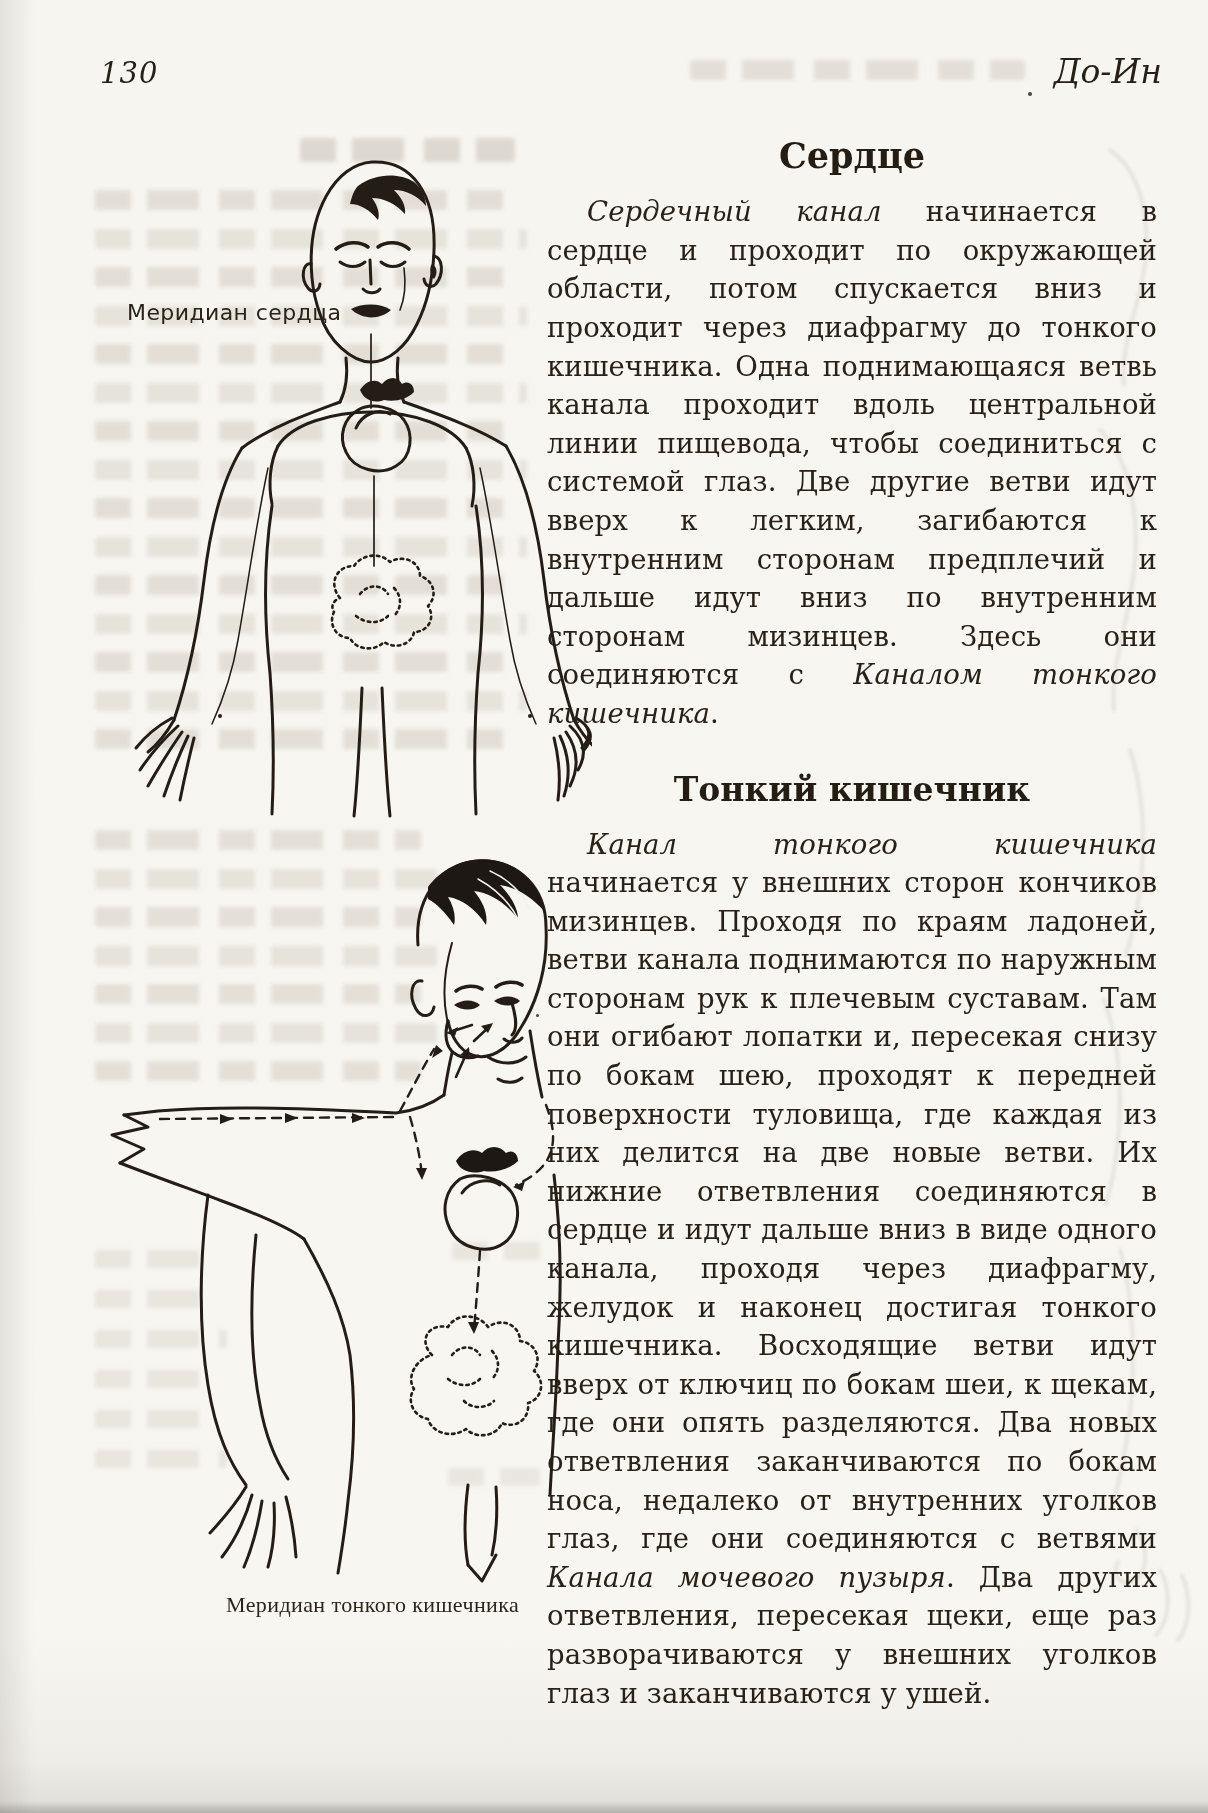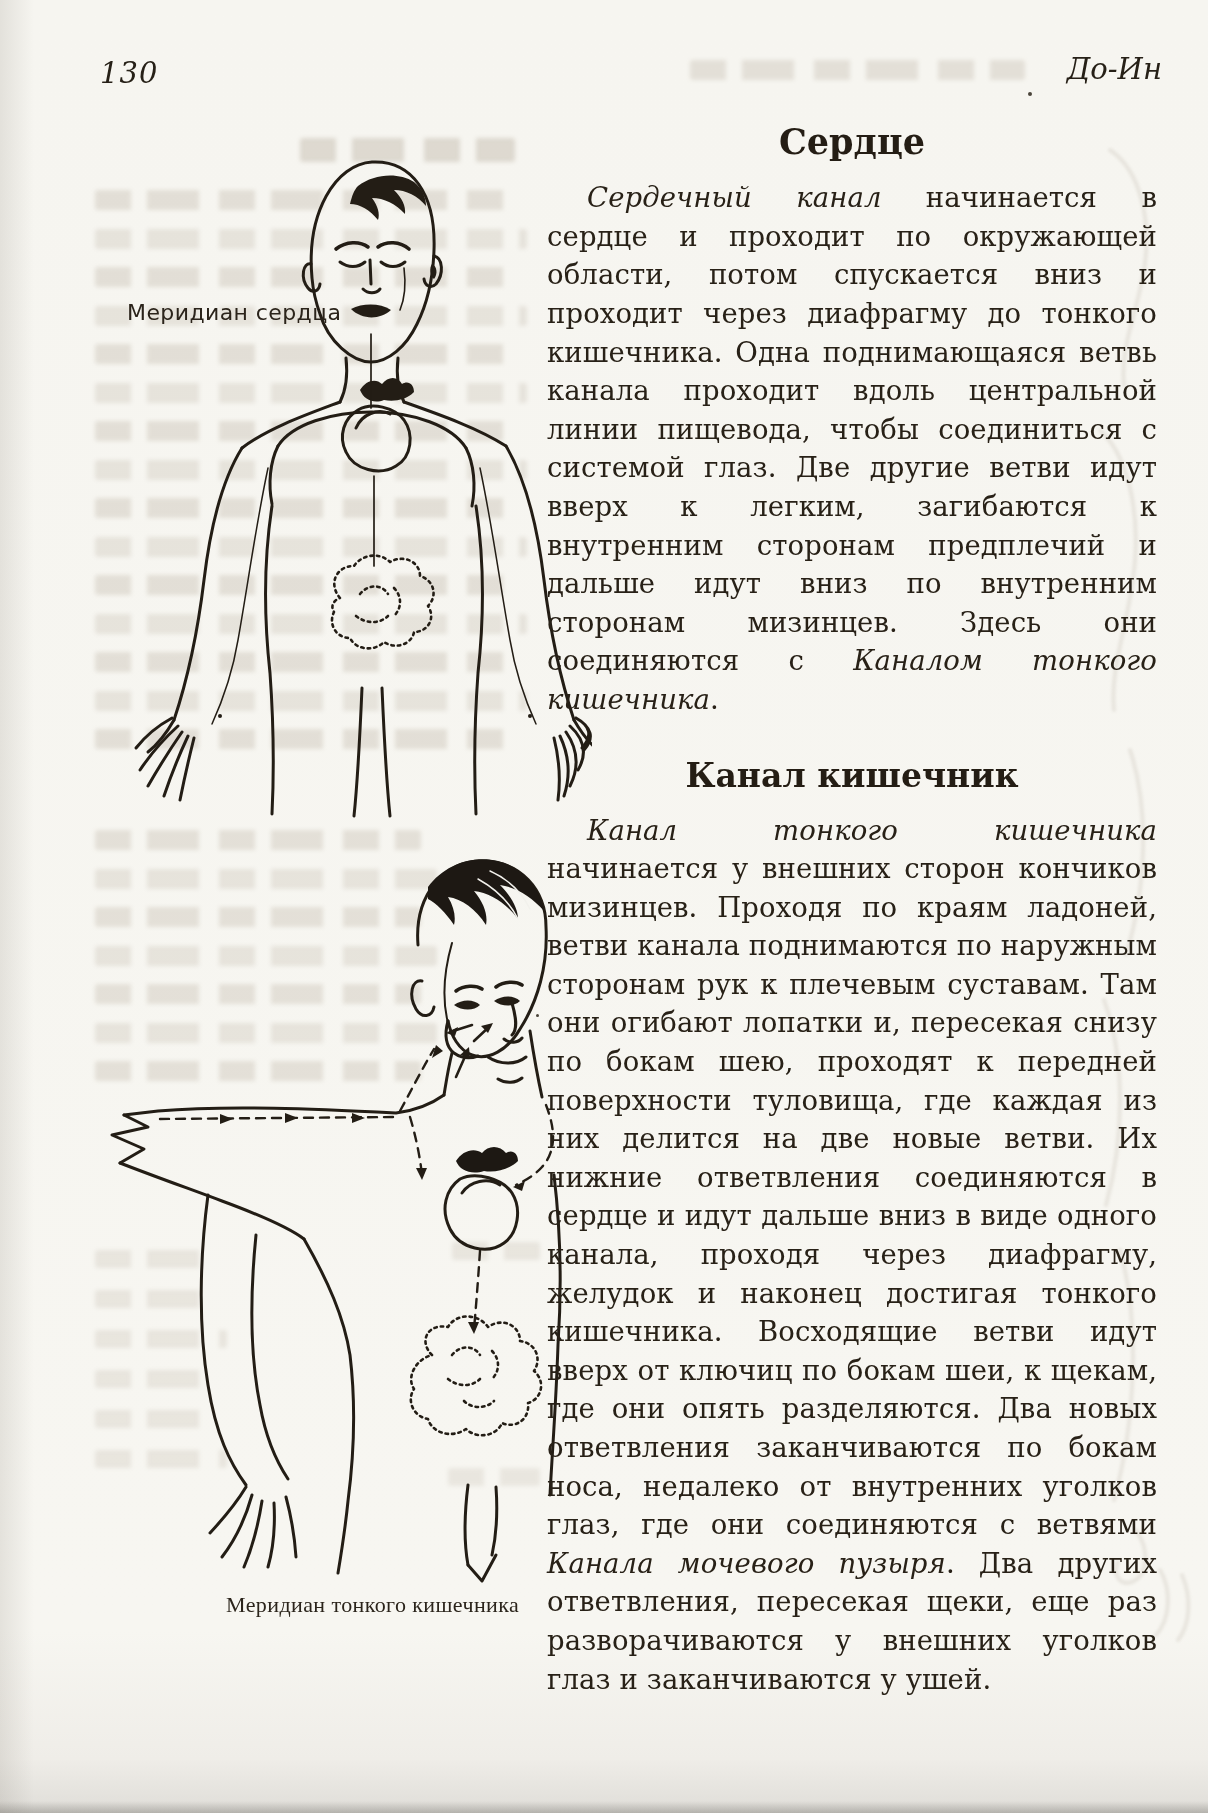--- a/index.html
+++ b/index.html
@@ -7,23 +7,23 @@
     position:relative;width:1208px;height:1813px;overflow:hidden;
     background:linear-gradient(180deg,#f6f5f0 0%,#f7f6f1 90%,#efede8 97%,#dfddd8 100%);
     font-family:"DejaVu Serif", serif;color:#262017;
   }
   .page::before{content:"";position:absolute;left:0;top:0;bottom:0;width:34px;
     background:linear-gradient(90deg,rgba(110,102,90,.14),rgba(110,102,90,0));pointer-events:none;}
   .page::after{content:"";position:absolute;left:0;right:0;bottom:0;height:12px;
     background:linear-gradient(180deg,rgba(80,78,72,0),rgba(80,78,72,.30));pointer-events:none;}
 
   .pagenum{position:absolute;left:100px;top:56px;font-style:italic;font-size:29px;letter-spacing:1px;}
-  .runhead{position:absolute;right:46px;top:52px;font-style:italic;font-size:29px;}
-
-  .col{position:absolute;left:543px;top:122px;width:618px;z-index:3;}
+  .runhead{position:absolute;right:46px;top:52px;font-style:italic;font-size:33px;}
+
+  .col{position:absolute;left:543px;top:136px;width:618px;z-index:3;}
   h1.sec,h2.sec{font-family:"DejaVu Serif",serif;font-weight:700;text-align:center;color:#241d14;}
   h1.sec{font-size:35px;line-height:1.15;margin:0 0 16px 0;}
   h2.sec{font-size:33px;line-height:1.15;margin:38px 0 16px 0;}
   p.body{font-size:27.5px;line-height:38.6px;text-align:justify;text-indent:40px;margin:4px;
     letter-spacing:.1px;color:#28211733;color:#282117;}
   p.body .it{font-style:italic;}
 
   .cap{position:absolute;z-index:3;font-family:"DejaVu Sans",sans-serif;font-size:22px;
     color:#2b241b;letter-spacing:.4px;white-space:nowrap;text-align:center;}
 
@@ -242,17 +242,17 @@
       <path d="M408 690 C404 722 404 748 408 770"></path>
       <path d="M436 692 C438 720 436 742 432 760"></path>
       <path d="M408 770 L422 786 L436 760"></path>
     </svg>
   </div>
   <div class="cap" style="left:226px;top:1592px;font-family:Liberation Serif, serif;">Меридиан тонкого кишечника</div>
 
   <div class="col">
     <h1 class="sec">Сердце</h1>
     <p class="body"><span class="it">Сердечный канал</span><span> начинается в сердце и проходит по окружающей области, потом спускается вниз и проходит через диафрагму до тонкого кишечника. Одна поднимающаяся ветвь канала проходит вдоль центральной линии пищевода, чтобы соединиться с системой глаз. Две другие ветви идут вверх к легким, загибаются к внутренним сторонам предплечий и дальше идут вниз по внутренним сторонам мизинцев. Здесь они соединяются с </span><span class="it">Каналом тонкого кишечника</span><span>.</span></p>
-    <h2 class="sec">Канал кишечник</h2>
+    <h2 class="sec">Тонкий кишечник</h2>
     <p class="body"><span class="it">Канал тонкого кишечника</span><span> начинается у внешних сторон кончиков мизинцев. Проходя по краям ладоней, ветви канала поднимаются по наружным сторонам рук к плечевым суставам. Там они огибают лопатки и, пересекая снизу по бокам шею, проходят к передней поверхности туловища, где каждая из них делится на две новые ветви. Их нижние ответвления соединяются в сердце и идут дальше вниз в виде одного канала, проходя через диафрагму, желудок и наконец достигая тонкого кишечника. Восходящие ветви идут вверх от ключиц по бокам шеи, к щекам, где они опять разделяются. Два новых ответвления заканчиваются по бокам носа, недалеко от внутренних уголков глаз, где они соединяются с ветвями </span><span class="it">Канала мочевого пузыря</span><span>. Два других ответвления, пересекая щеки, еще раз разворачиваются у внешних уголков глаз и заканчиваются у ушей.</span></p>
   </div>
 
 </div>
 
 </body></html>

